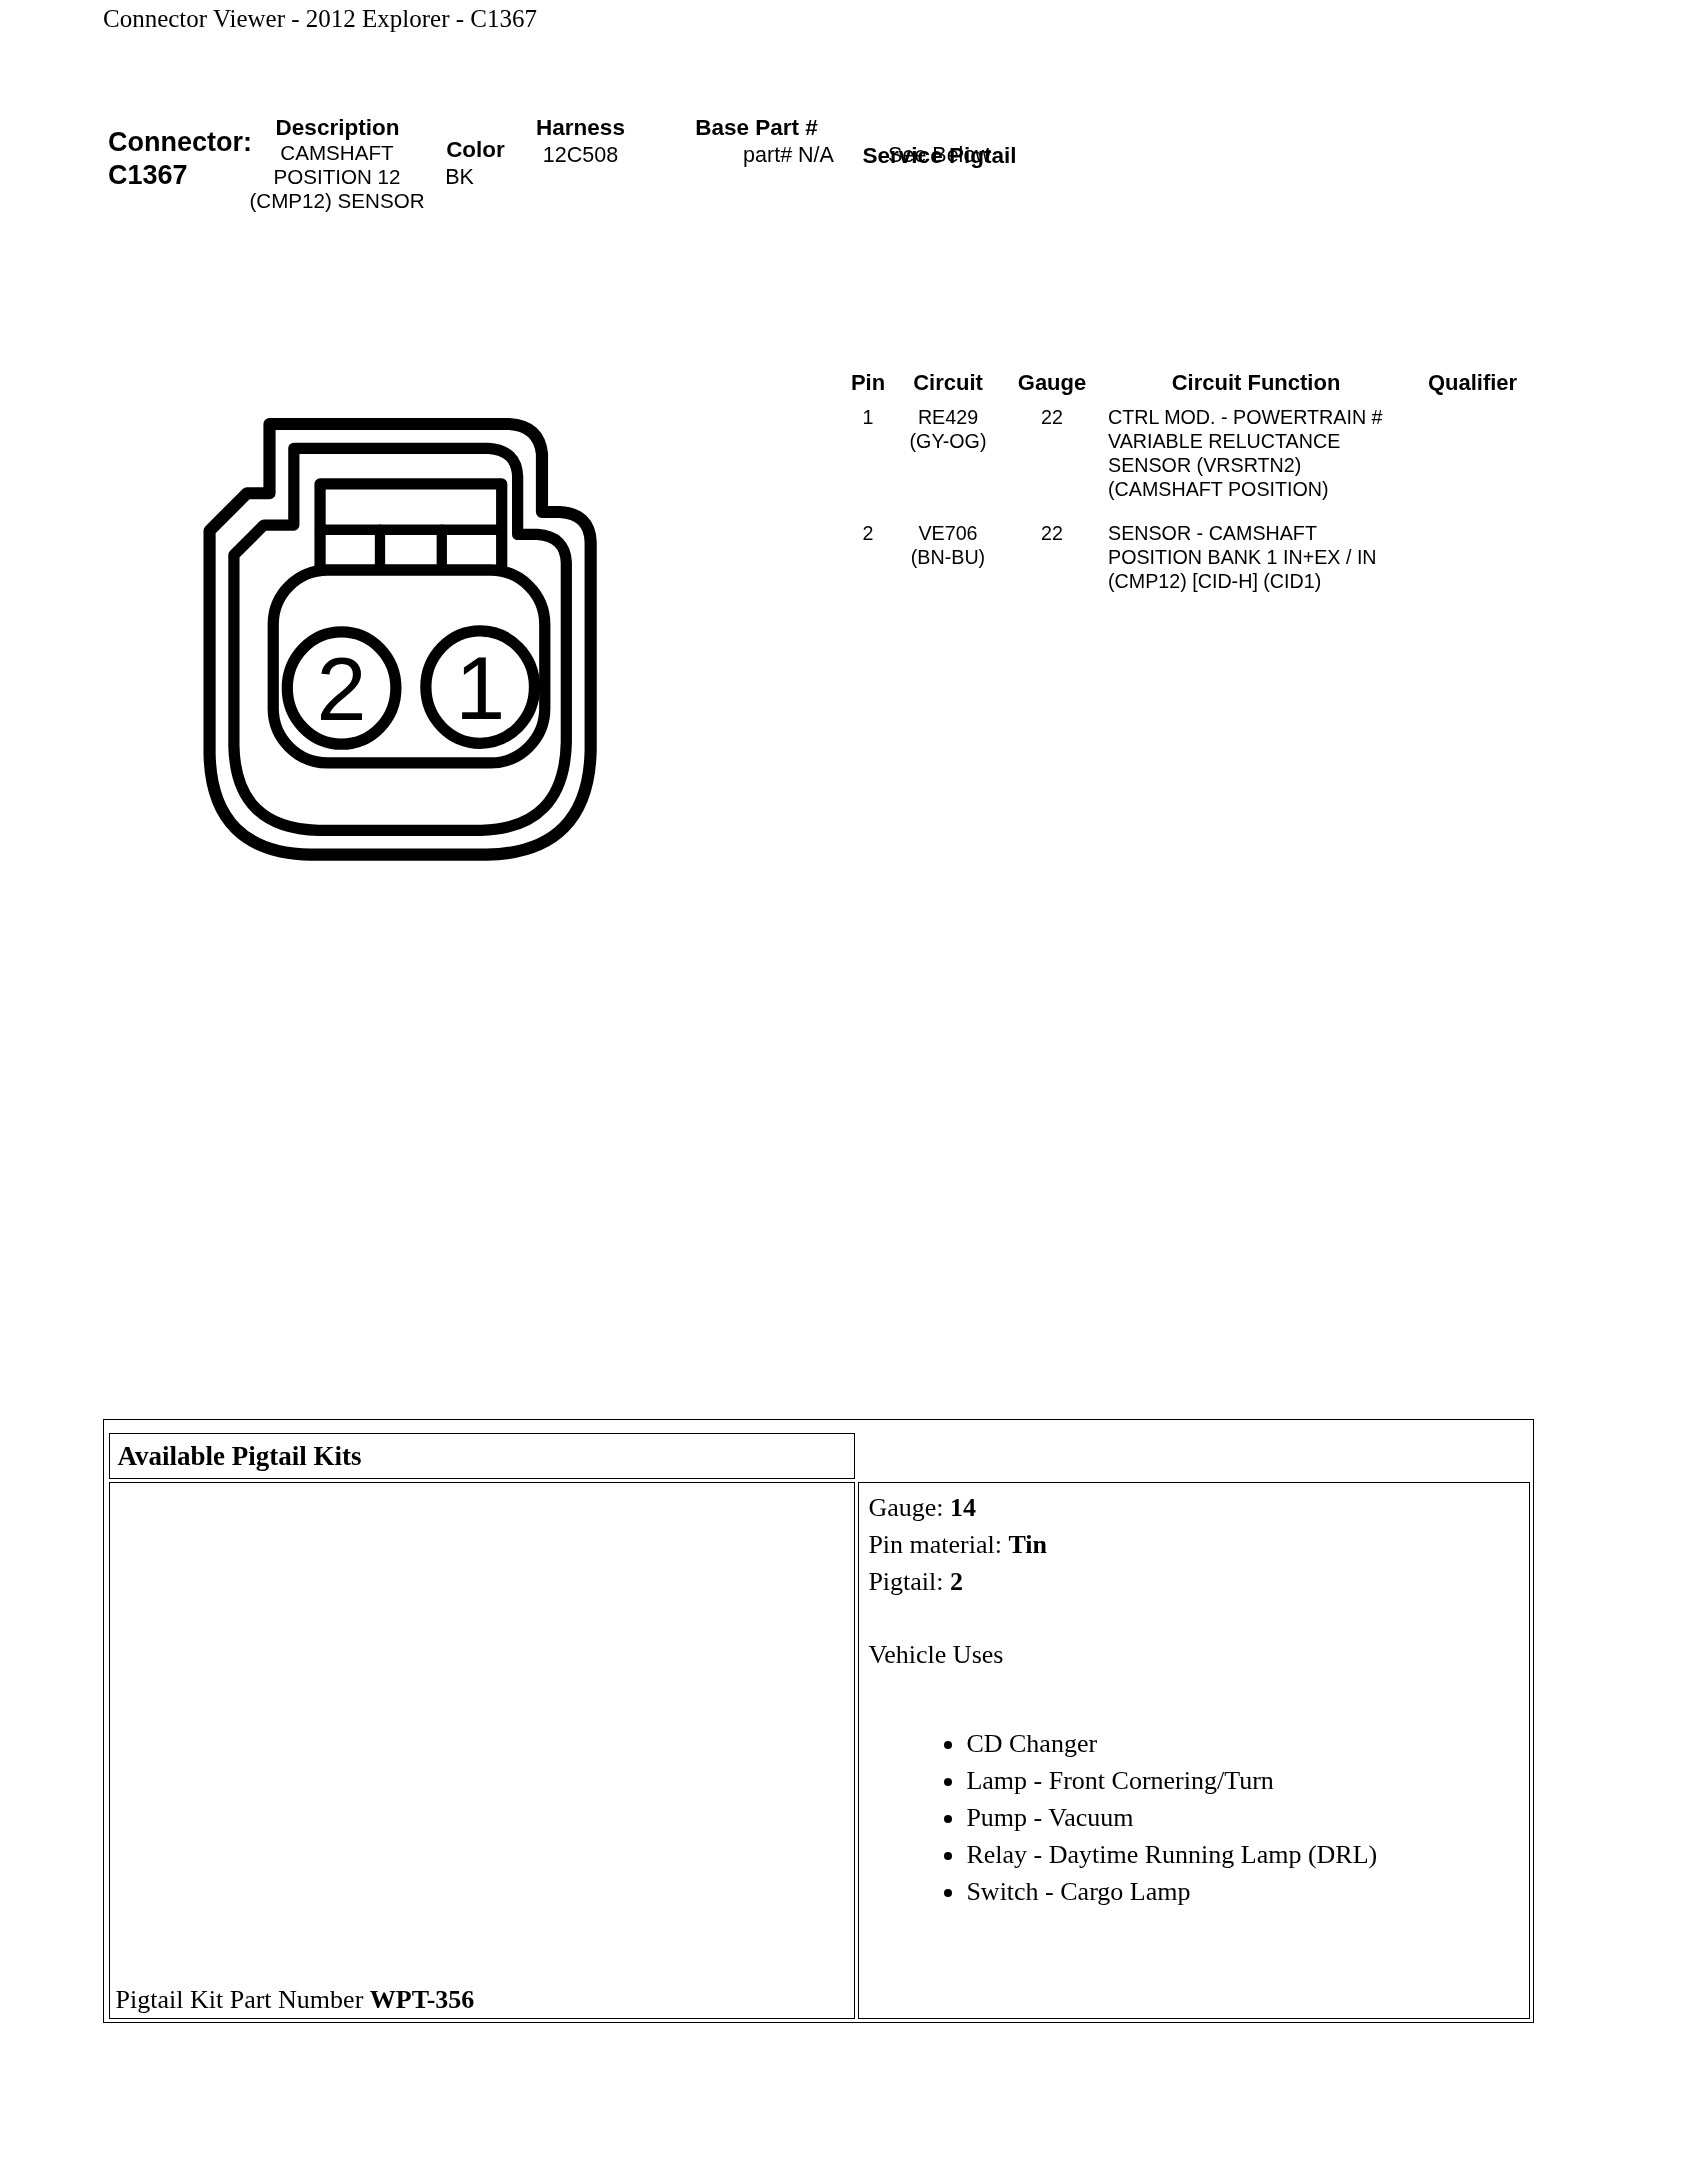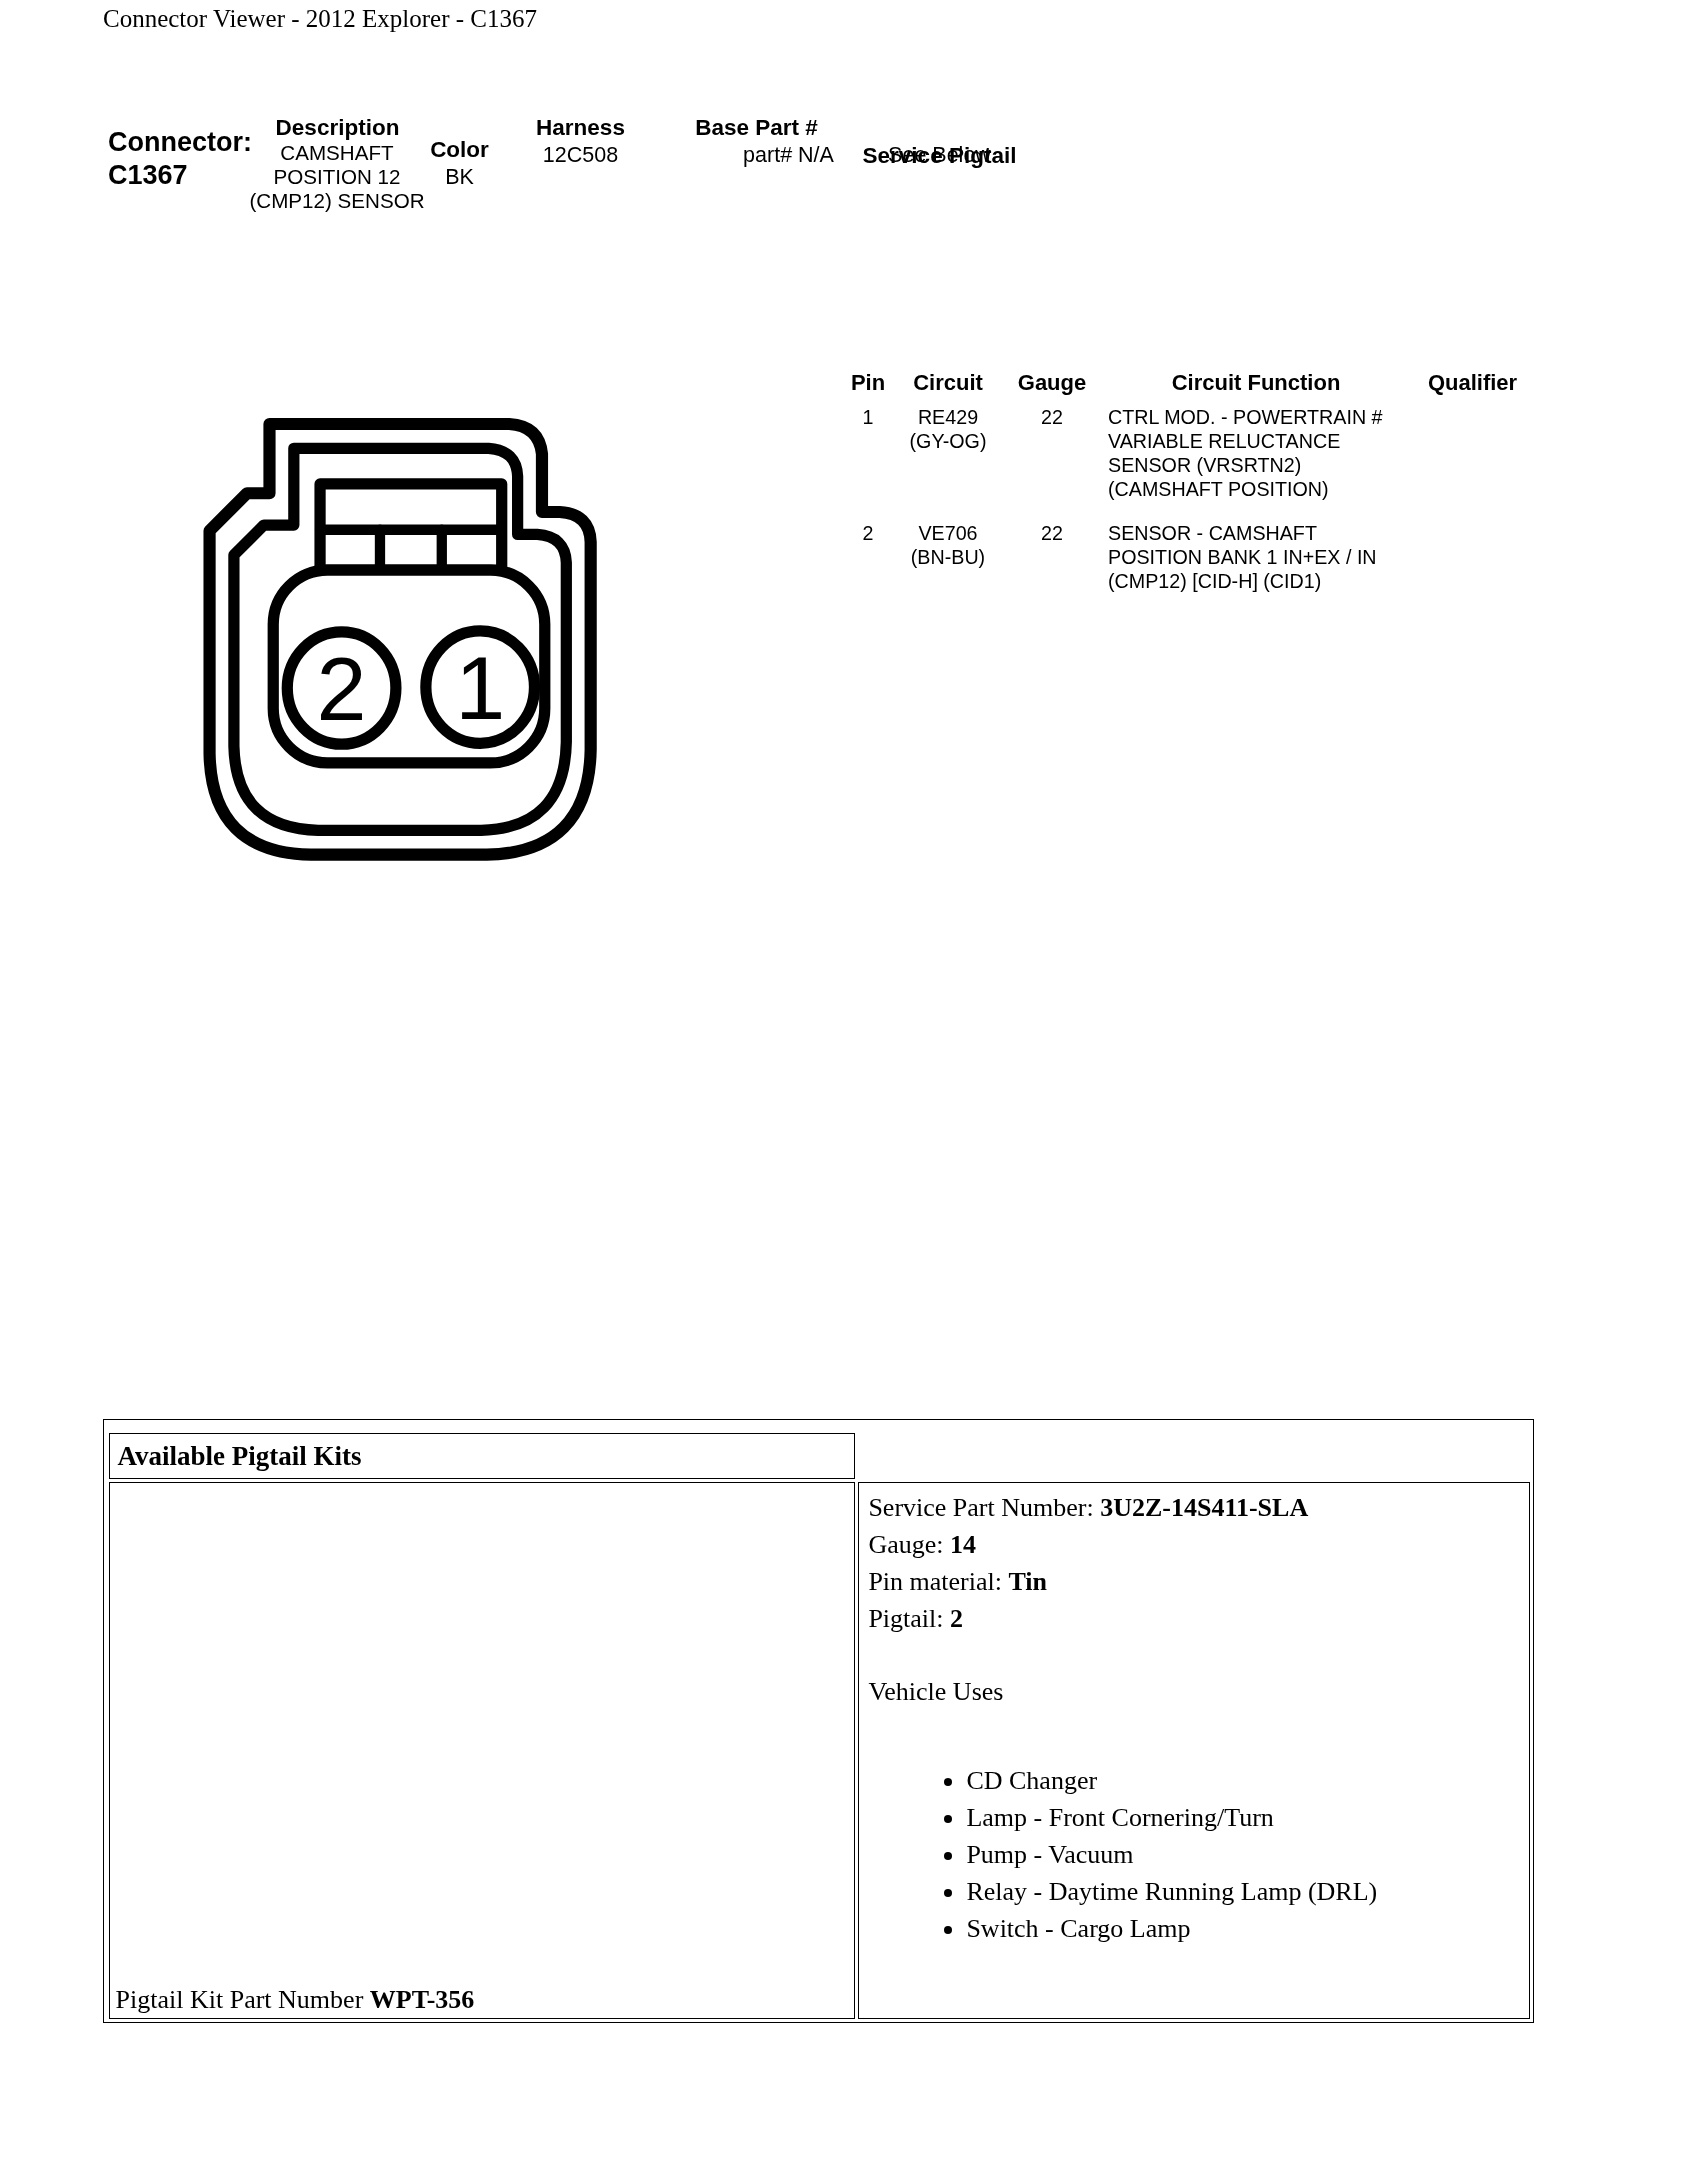--- a/index.html
+++ b/index.html
@@ -18,21 +18,21 @@
 
   
   .page-title { left: 103px; top: 4.7px; font-size: 25px; }
 
   
   .conn-label { left: 108px; top: 126px; font-size: 27px; font-weight: bold; line-height: 33px; }
   .hdr-label { font-size: 22.5px; font-weight: bold; }
   .hdr-value { font-size: 21.5px; line-height: 25px; }
   .desc-hd   { left: 253px; top: 115px; width: 169px; }
   .desc-val  { left: 232px; top: 141px; width: 210px; font-size: 20.6px; line-height: 24px; }
-  .color-hd  { left: 422px; top: 137px; width: 75px; }
+  .color-hd  { left: 438px; top: 137px; width: 75px; }
   .color-val { left: 422px; top: 165px; width: 75px; }
   .harn-hd   { left: 529px; top: 115px; width: 103px; }
   .harn-val  { left: 529px; top: 143px; width: 103px; }
   .base-hd   { left: 691px; top: 115px; width: 131px; }
   .base-val  { left: 723px; top: 143px; width: 131px; }
   .svc-hd    { left: 860px; top: 115px; width: 159px; margin-top: 28px; }
   .svc-val   { left: 860px; top: 143px; width: 159px; }
 
   
   .pt-hd { font-size: 22px; font-weight: bold; top: 370px; }
@@ -156,23 +156,20 @@
 </div>
 
 <div class="abs serif kits-left-cell">
   <div class="kit-part-line">
     <span>Pigtail Kit Part Number </span><span class="b">WPT-356</span>
   </div>
 </div>
 
 <div class="abs serif kits-right-cell">
   <div>
-    <span>Service Part Number: </span><span class="b">3U2Z-14S411-SLA</span>
-  </div>
-  <div>
     <span>Gauge: </span><span class="b">14</span>
   </div>
   <div>
     <span>Pin material: </span><span class="b">Tin</span>
   </div>
   <div>
     <span>Pigtail: </span><span class="b">2</span>
   </div>
   <div class="spacer38"></div>
   <div>Vehicle Uses</div>

